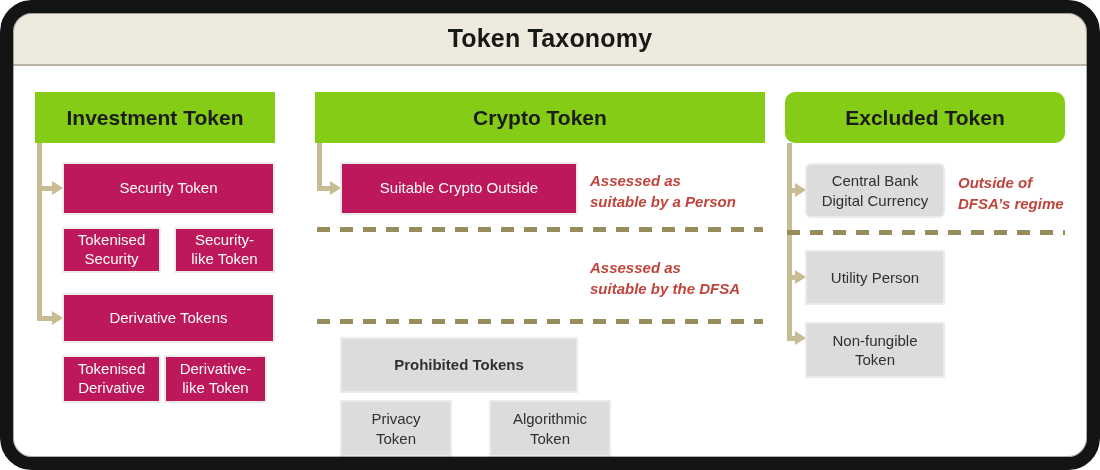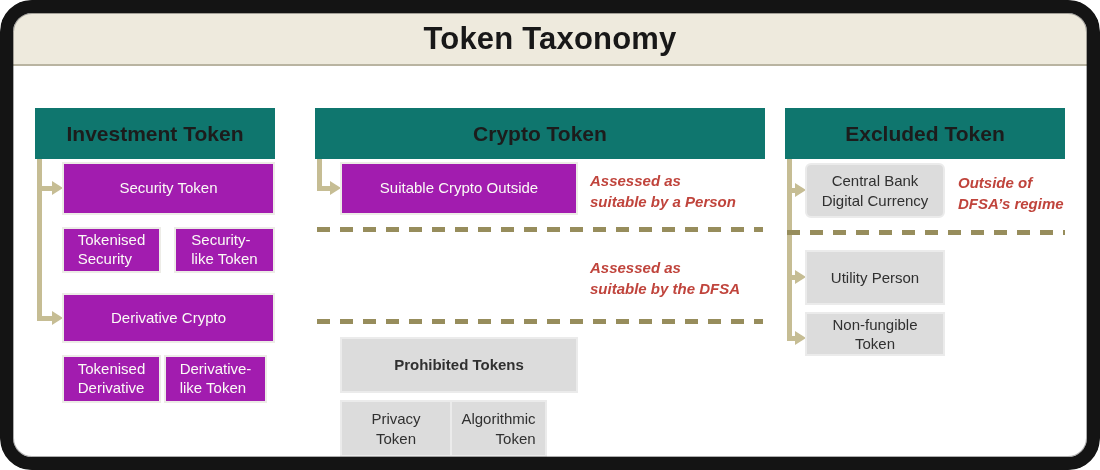--- a/index.html
+++ b/index.html
@@ -28,42 +28,42 @@
     position: absolute;
     left: 13px; right: 13px; top: 13px;
     height: 53px;
     background: #eeeadd;
     border-bottom: 2px solid #b9b4a1;
     border-radius: 20px 20px 0 0;
     display: flex; align-items: center; justify-content: center;
     z-index: 1;
   }
   .title {
-    font-size: 31px;
+    font-size: 25px;
     font-weight: bold;
     color: #181818;
     letter-spacing: 0.2px;
   }
   .col-header {
     position: absolute;
-    background: #0f766e;
+    background: #84cc16;
     color: #1c1c1c;
     font-size: 21px;
     font-weight: bold;
     display: flex; align-items: center; justify-content: center;
     text-align: left;
     z-index: 2;
-    margin-top: 16px;
   }
   .dark-box {
     position: absolute;
-    background: #a21caf;
+    background: #be185d;
     color: #fbfbf6;
     font-size: 15px;
     display: flex; align-items: center; justify-content: center;
+    text-align: center;
     line-height: 1.25;
     white-space: pre-line;
     border: 2px solid #edece7;
     z-index: 2;
     padding: 2px 6px;
   }
   .gray-box {
     position: absolute;
     background: #dcdcdc;
     color: #303030;
@@ -126,36 +126,36 @@
   #cry-el-bar    { left: 317px; top: 186px; width: 15px;  height: 5px; }
   #cry-el-head   { left: 330px; top: 181px; }
   #cry-suitable  { left: 340px; top: 162px; width: 238px; height: 53px; }
   #cry-note1     { left: 590px; top: 170px; width: 225px; }
   #cry-dash1     { left: 317px; top: 227px; width: 446px; }
   #cry-fiat      { left: 340px; top: 248px; width: 238px; height: 54px; }
   #cry-note2     { left: 590px; top: 257px; width: 235px; }
   #cry-dash2     { left: 317px; top: 319px; width: 446px; }
   #cry-prohib    { left: 340px; top: 337px; width: 238px; height: 56px; font-weight: bold; }
   #cry-privacy   { left: 340px; top: 400px; width: 112px; height: 57px; }
-  #cry-algo      { left: 450px; top: 400px; width: 97px; height: 57px; text-align: right; }
+  #cry-algo      { left: 489px; top: 400px; width: 122px; height: 57px; }
 
   
-  #exc-header    { left: 785px; top: 92px;  width: 280px; height: 51px; }
+  #exc-header    { left: 785px; top: 92px;  width: 280px; height: 51px; border-radius: 10px; }
   #exc-vline     { left: 787px; top: 143px; width: 5px;   height: 198px; border-radius: 0 0 3px 3px; }
   #exc-a1-bar    { left: 792px; top: 188px; width: 5px;   height: 5px; }
   #exc-a1-head   { left: 795px; top: 183px; }
   #exc-a2-bar    { left: 792px; top: 275px; width: 5px;   height: 5px; }
   #exc-a2-head   { left: 795px; top: 270px; }
   #exc-el-bar    { left: 787px; top: 336px; width: 10px;  height: 5px; }
   #exc-el-head   { left: 795px; top: 331px; }
   #exc-cbdc      { left: 805px; top: 163px; width: 140px; height: 55px; border-radius: 6px; }
   #exc-note1     { left: 958px; top: 172px; width: 135px; }
   #exc-dash1     { left: 787px; top: 230px; width: 278px; }
   #exc-utility   { left: 805px; top: 250px; width: 140px; height: 55px; }
-  #exc-nft       { left: 805px; top: 312px; width: 140px; height: 44px; }
+  #exc-nft       { left: 805px; top: 322px; width: 140px; height: 56px; }
   #exc-note2     { left: 958px; top: 251px; width: 138px; }
 </style>
 </head>
 <body>
 
 <div class="stage">
 
   <div class="title-band">
     <span class="title">Token Taxonomy</span>
   </div>
@@ -164,21 +164,21 @@
   <div id="inv-vline" class="conn"></div>
   <div id="inv-a1-bar" class="conn"></div>
   <div id="inv-a1-head" class="arrow-right"></div>
   <div id="inv-el-bar" class="conn"></div>
   <div id="inv-el-head" class="arrow-right"></div>
   <div id="inv-security" class="dark-box">Security Token</div>
   <div id="inv-tok-sec" class="dark-box">Tokenised
 Security</div>
   <div id="inv-sec-like" class="dark-box">Security-
 like Token</div>
-  <div id="inv-derivative" class="dark-box">Derivative Crypto</div>
+  <div id="inv-derivative" class="dark-box">Derivative Tokens</div>
   <div id="inv-tok-der" class="dark-box">Tokenised
 Derivative</div>
   <div id="inv-der-like" class="dark-box">Derivative-
 like Token</div>
 
   <div id="cry-header" class="col-header">Crypto Token</div>
   <div id="cry-vline" class="conn"></div>
   <div id="cry-el-bar" class="conn"></div>
   <div id="cry-el-head" class="arrow-right"></div>
   <div id="cry-suitable" class="dark-box">Suitable Crypto Outside</div>

